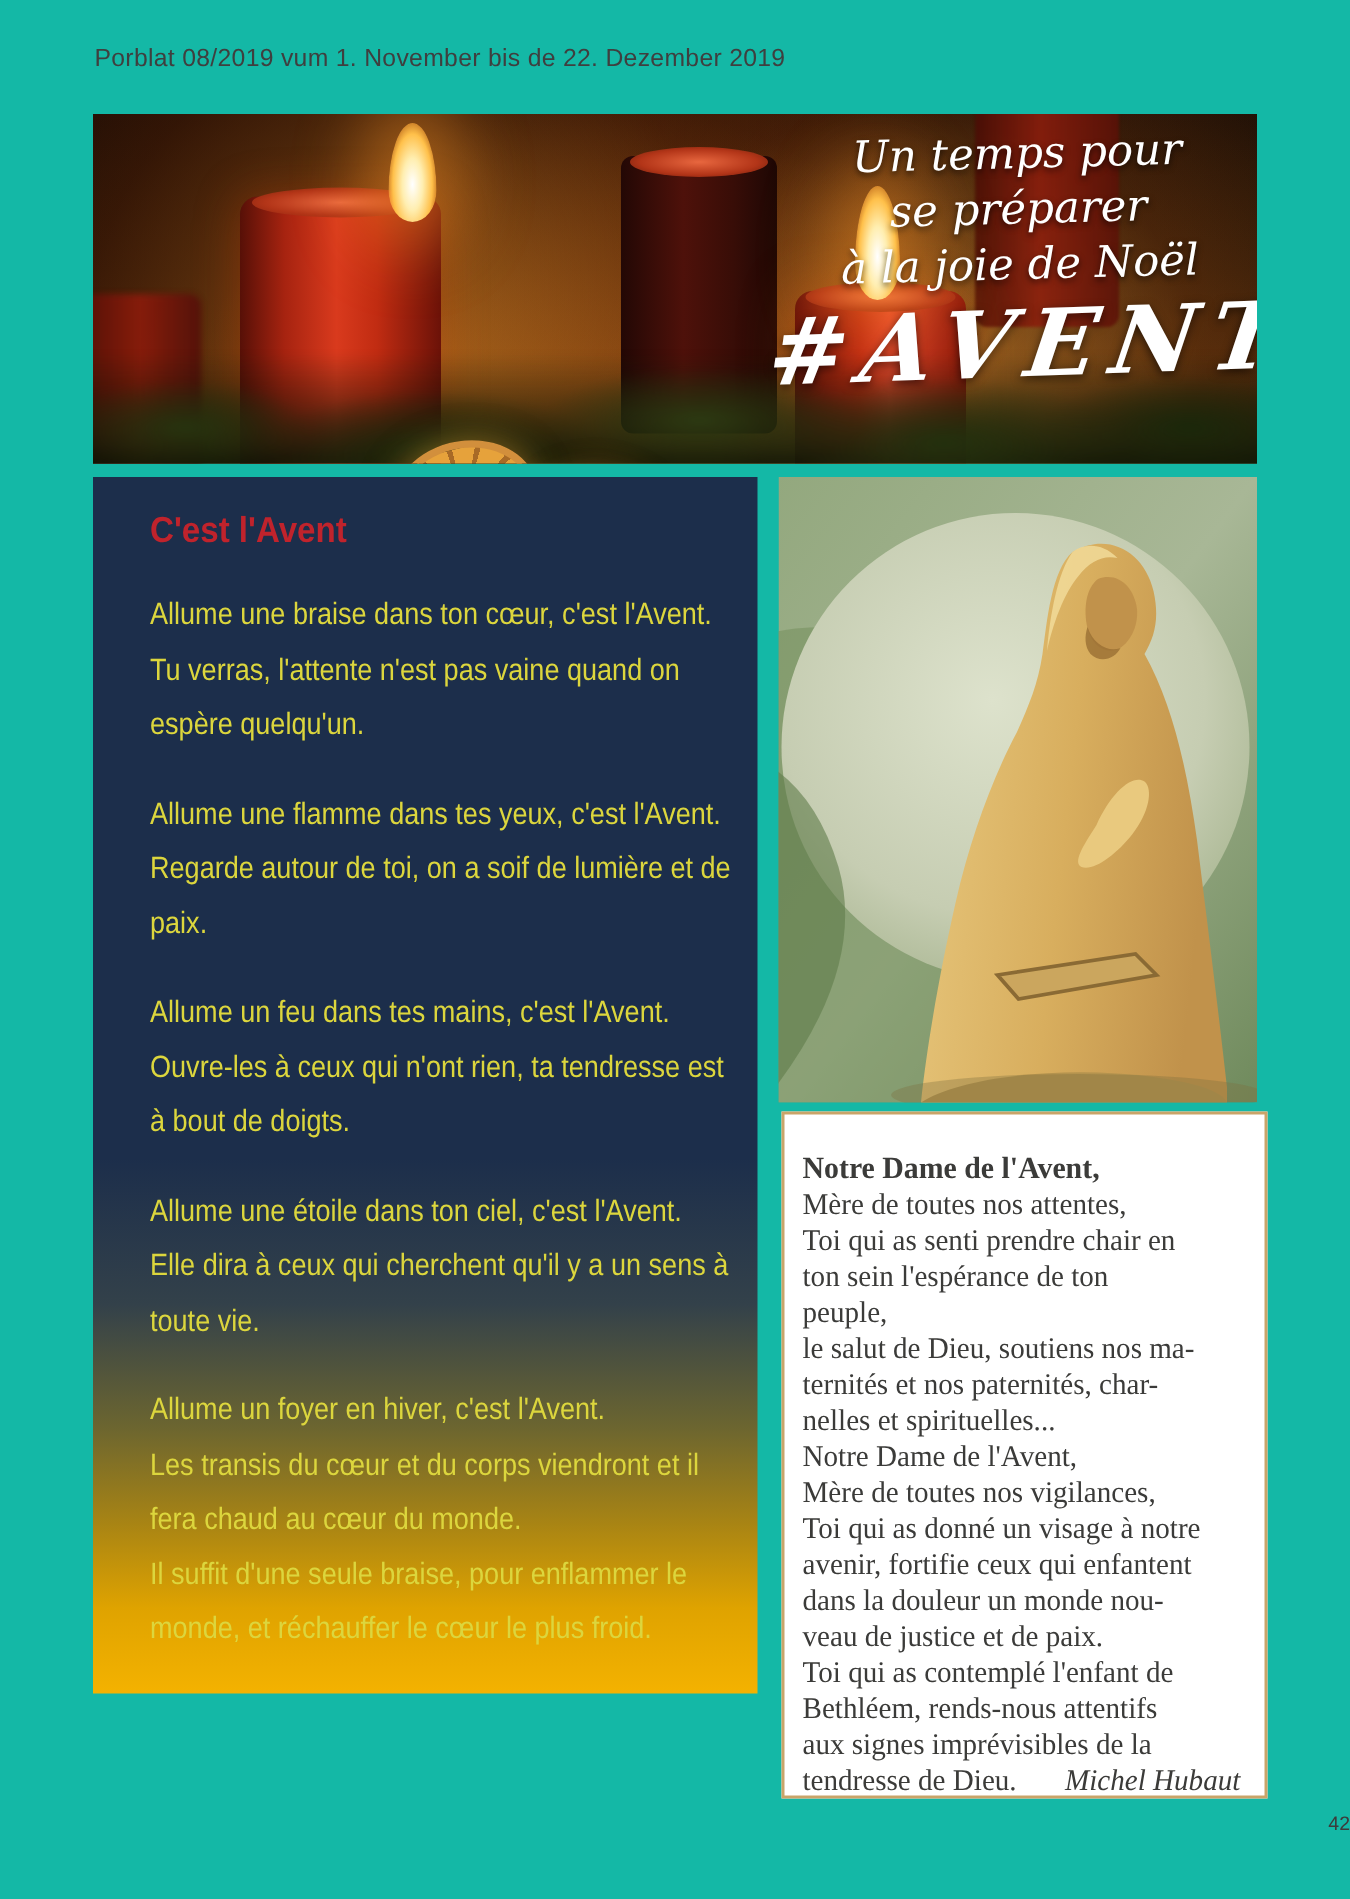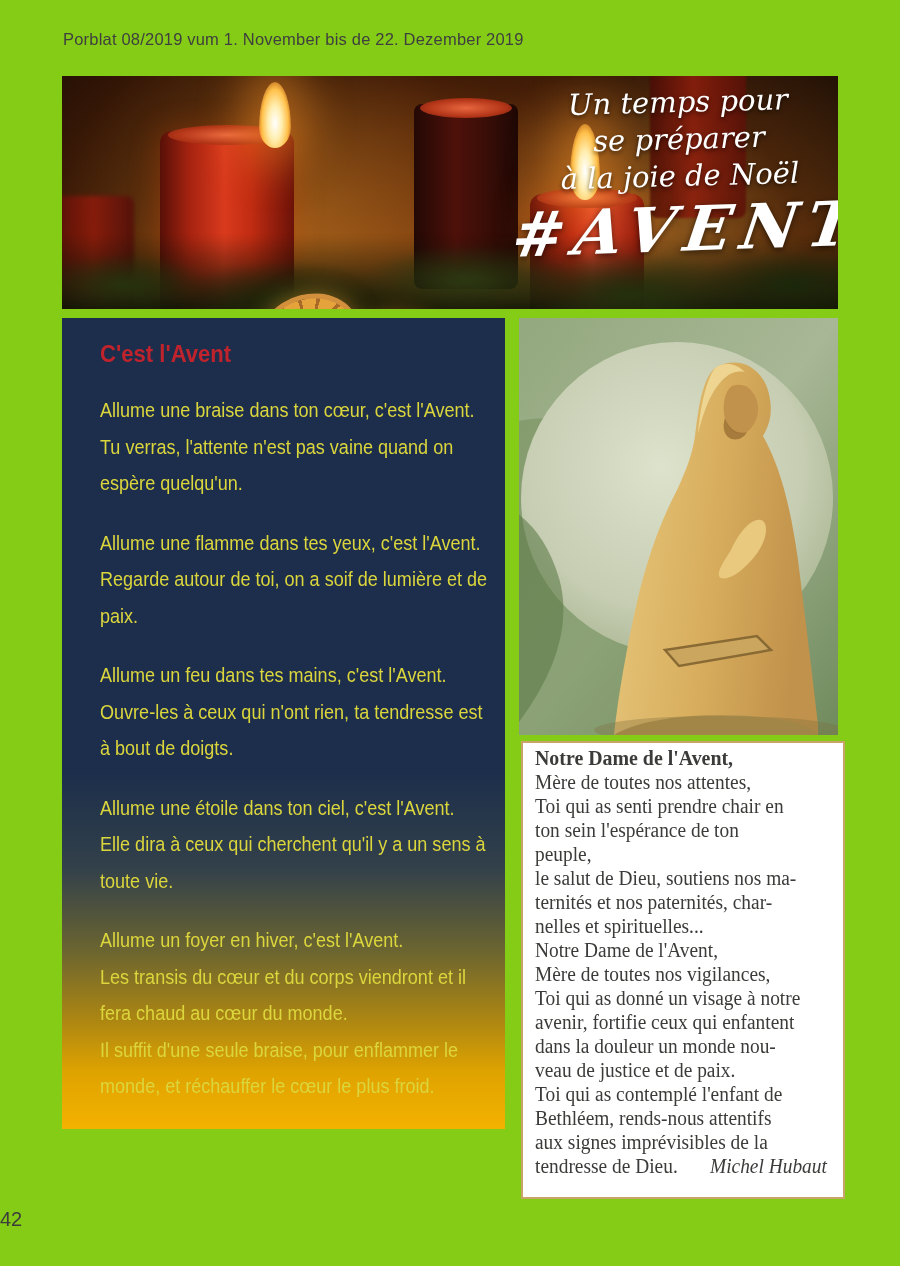--- a/index.html
+++ b/index.html
@@ -1,19 +1,19 @@
 <!DOCTYPE html>
 <html><head>
 <meta charset="utf-8">
 <style>
   * { margin:0; padding:0; box-sizing:border-box; }
   html,body { background:#ffffff; }
   body { font-family:"Liberation Sans", sans-serif; }
   .page {
-    position:relative; width:900px; height:1266px; background:#84cc16;
+    position:relative; width:900px; height:1266px; background:#14b8a6;
     overflow:hidden; margin:0 auto;
   }
 
   
   .header-line {
     position:absolute; left:63px; top:30px;
     font-size:16.5px; color:#3f3f3f; letter-spacing:.2px;
   }
 
   
@@ -133,33 +133,33 @@
   }
 
   
   .statue { position:absolute; left:519px; top:318px; width:319px; height:417px; }
   .statue svg { display:block; width:100%; height:100%; }
 
   
   .prayer-box {
     position:absolute; left:521px; top:741px; width:324px; height:458px;
     background:#ffffff; border:2px solid #c9a469;
-    padding:3px 10px 0 12px;
+    padding:24px 10px 0 12px;
     font-family:"Liberation Serif", serif; color:#3b3b39;
   }
   .prayer-inner { transform:scaleX(.97); transform-origin:top left; width:103%; }
   .prayer-title { font-size:20.5px; font-weight:bold; line-height:24px; }
   .prayer-body  { font-size:20px; line-height:24px; white-space:pre-line; }
   .prayer-last  { font-size:20px; line-height:24px; display:flex; justify-content:space-between; padding-right:6px; }
   .prayer-attrib { font-style:italic; }
 
   
   .page-number {
-    position:absolute; left:0; top:1208px; width:900px; text-align:left;
-    font-size:20px; color:#3c3c3c;
+    position:absolute; left:0; top:1208px; width:900px; text-align:right;
+    font-size:13px; color:#3c3c3c;
   }
 </style>
 </head>
 <body>
 
 <div class="page">
 
   <div class="header-line">Porblat  08/2019 vum 1. November bis de 22. Dezember 2019</div>
 
   <div class="banner">

